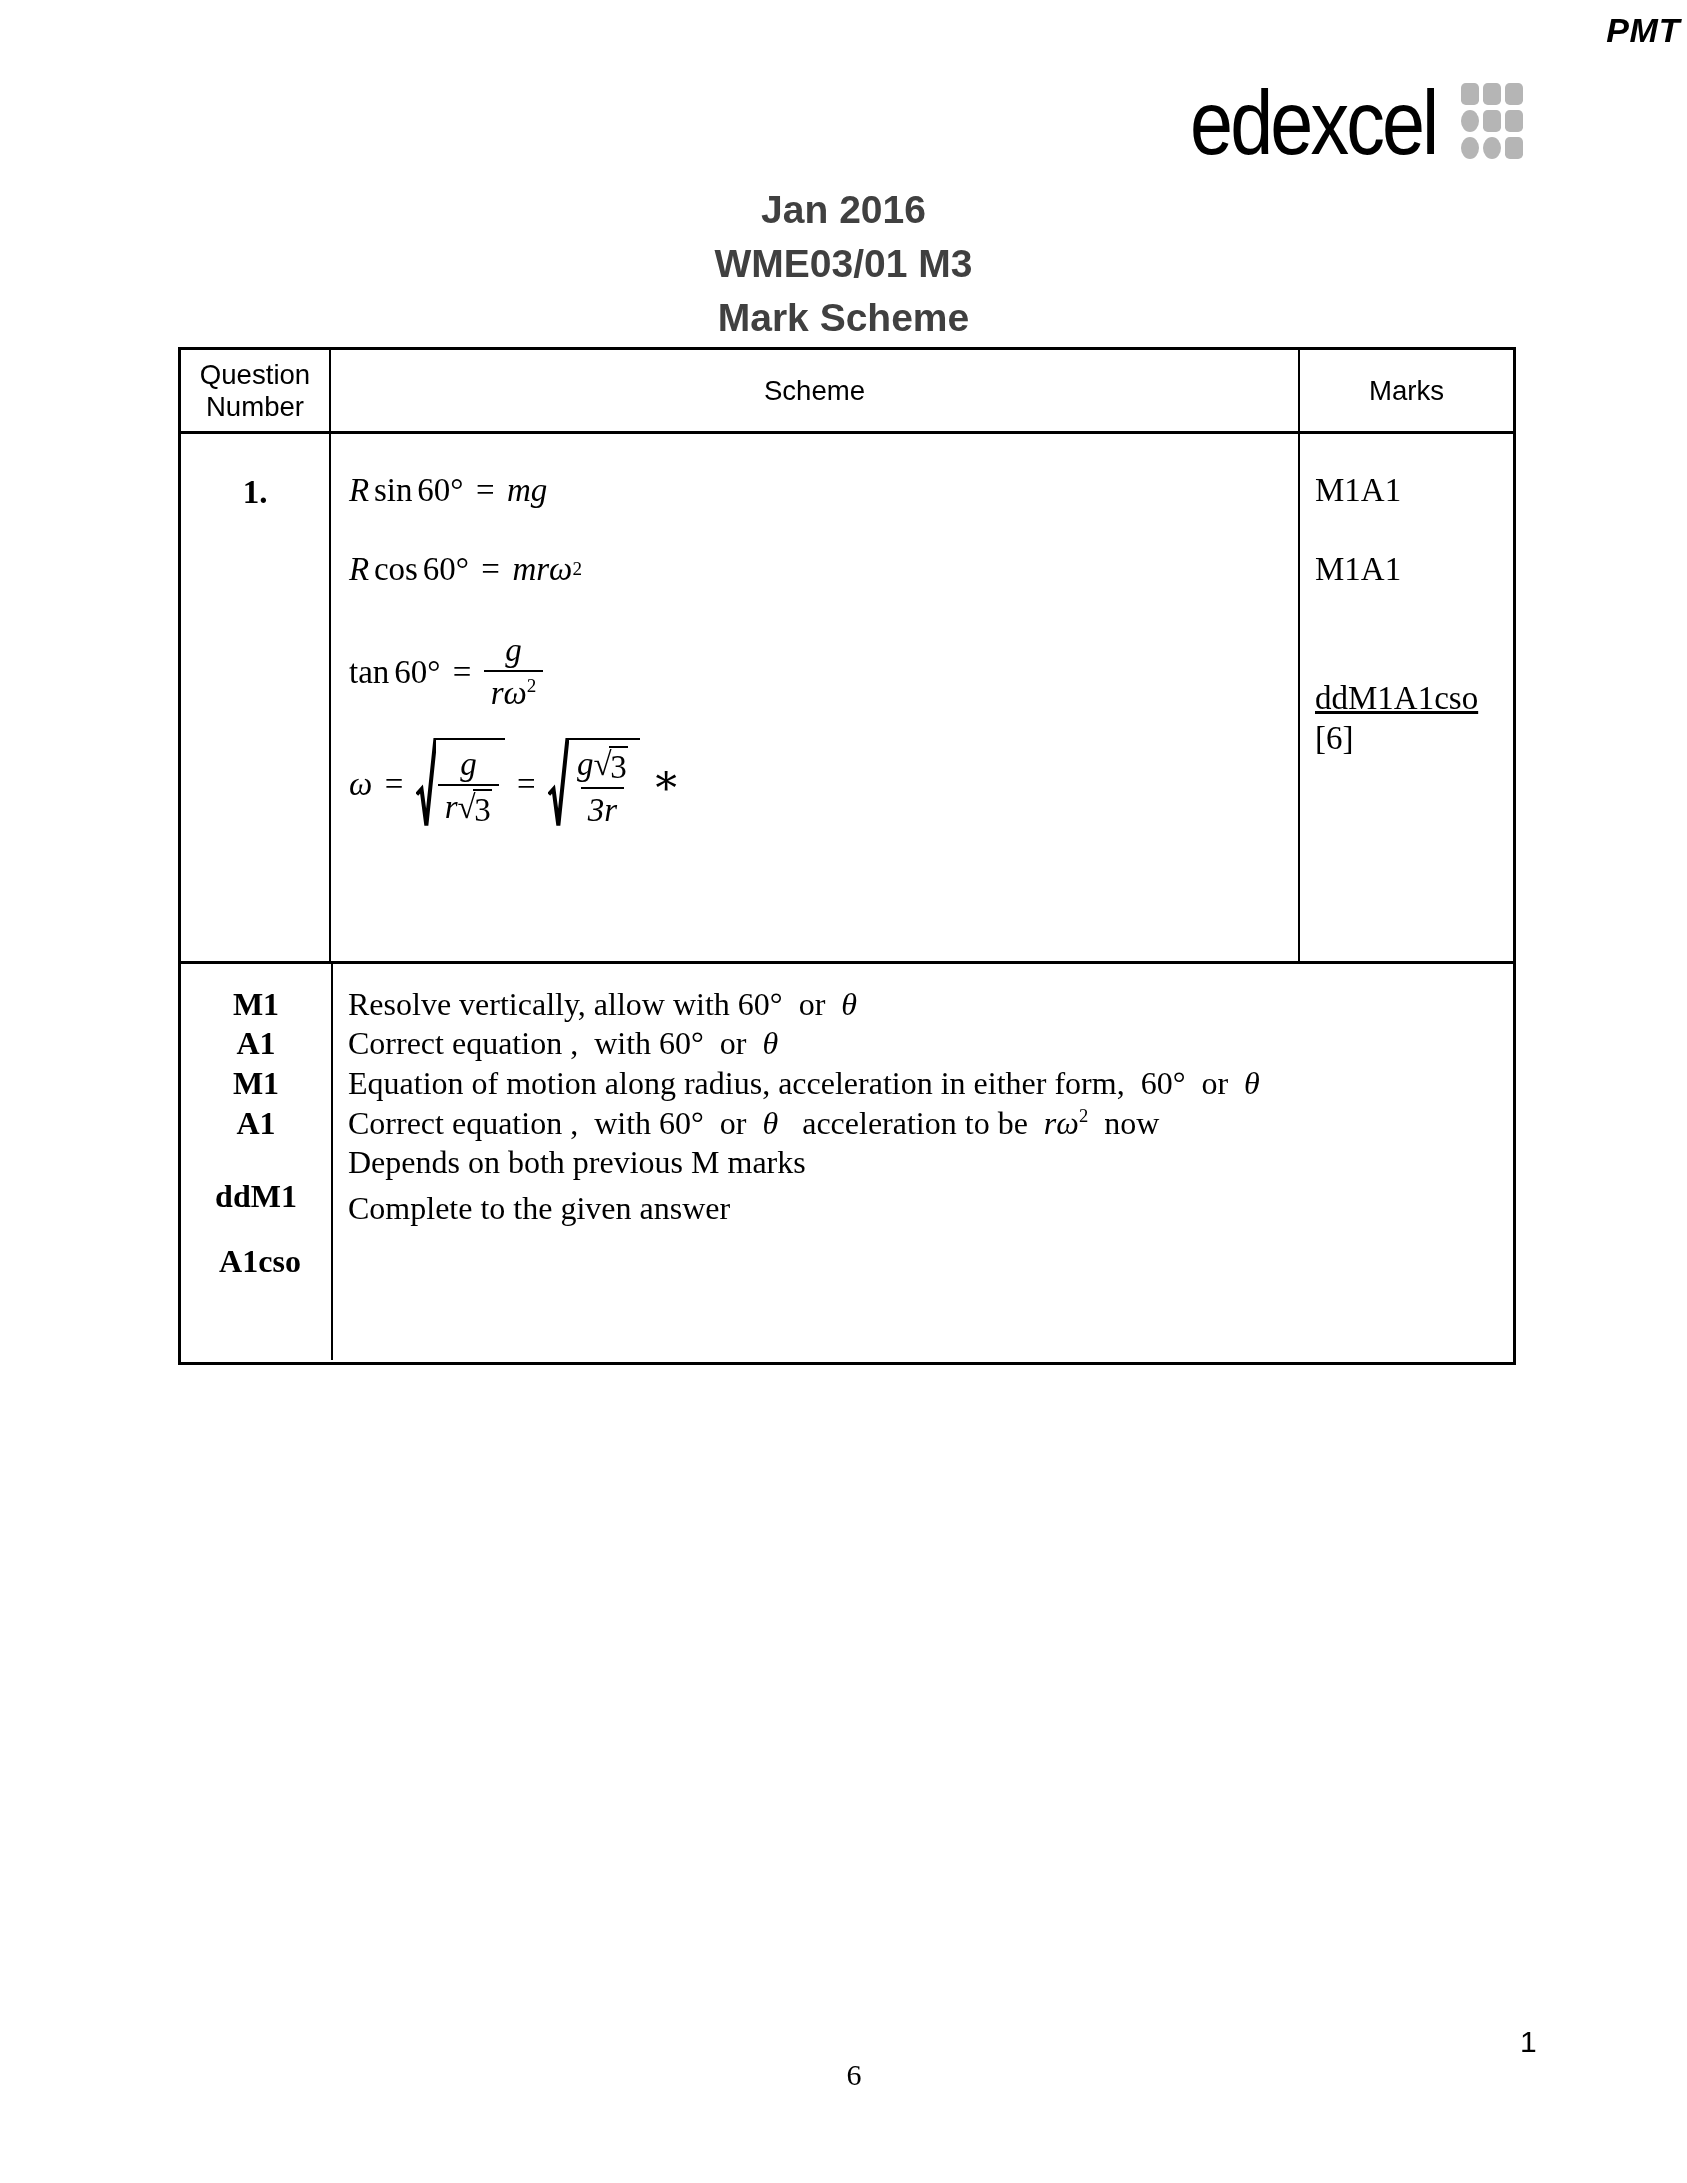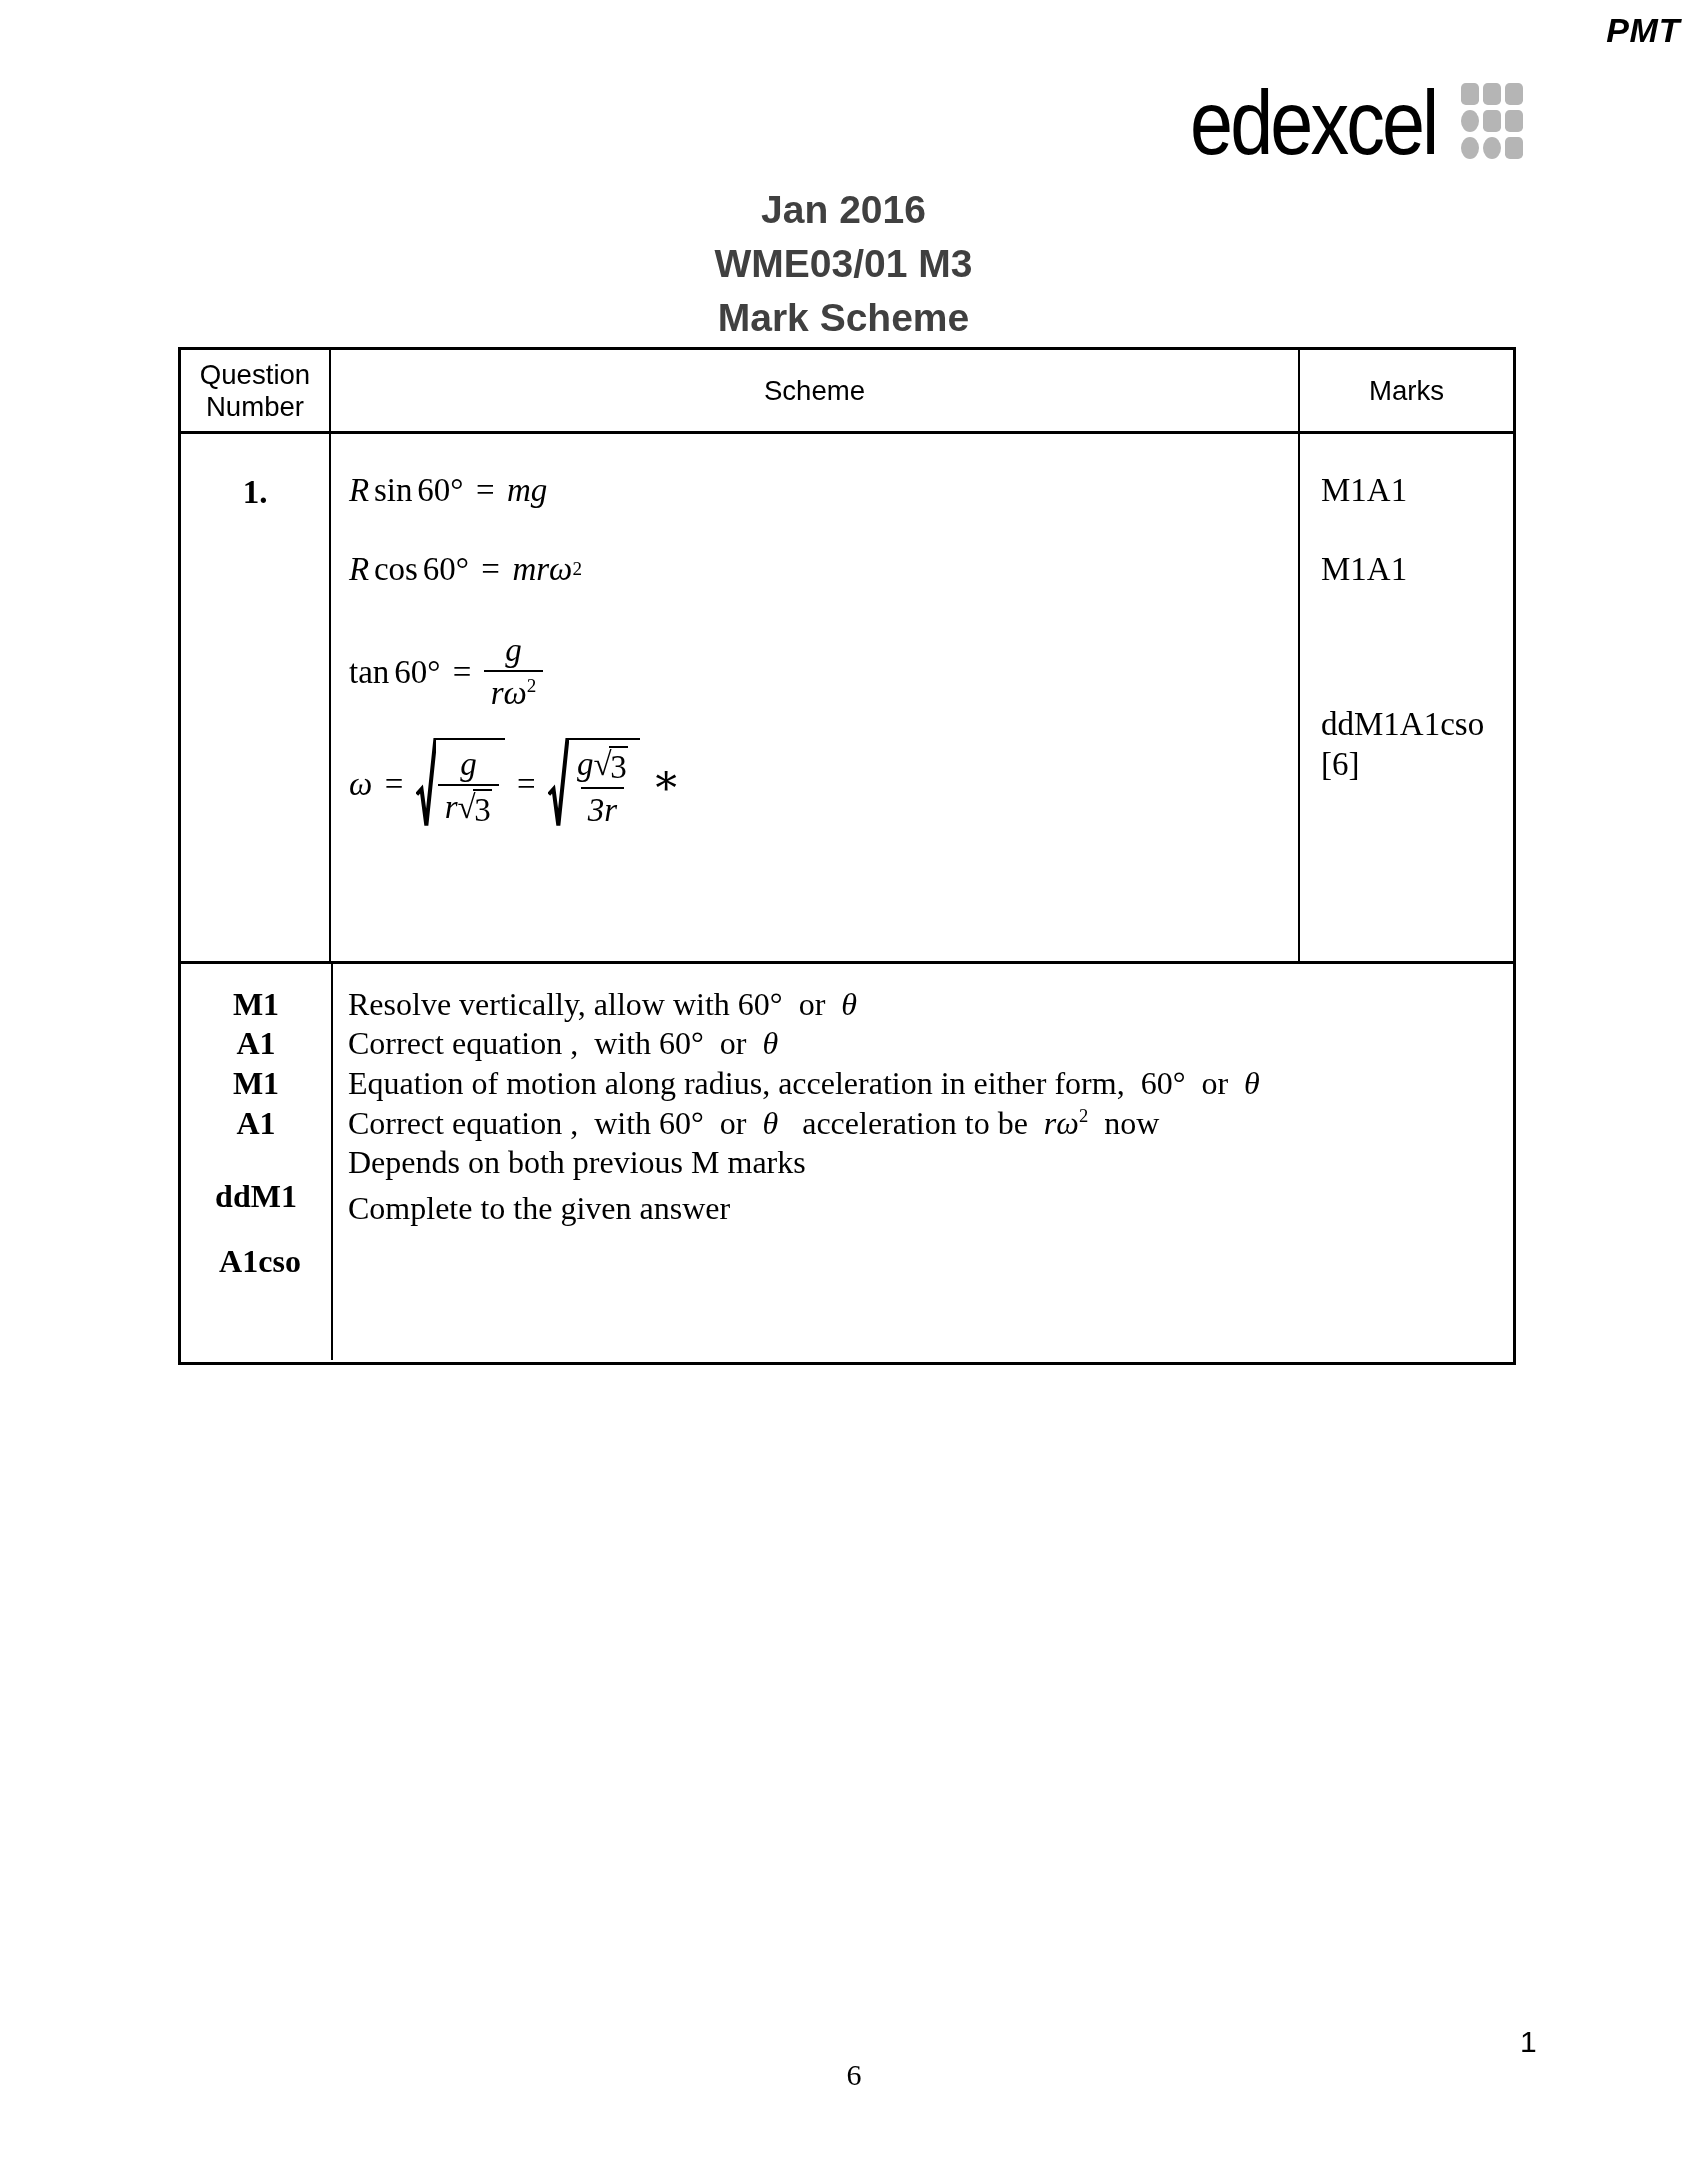--- a/index.html
+++ b/index.html
@@ -131,24 +131,24 @@
   .frac .den { border-top: 2.8px solid #000; padding: 2.8px 6.9px 0; text-align: center; line-height: 37px; }
   .sqrt { display: inline-flex; align-items: stretch; }
   .rad { width: 20.7px; display: flex; flex: none; }
   .rad svg { width: 100%; height: 100%; display: block; }
   .sqrt .box { border-top: 2.8px solid #000; padding: 5.5px 5.5px 0 2.8px; margin-left: -1.4px; display: flex; align-items: center; }
   .isqrt { display: inline-flex; align-items: flex-start; }
   .iarg { border-top: 2.1px solid #000; margin-left: -2.8px; padding: 1.4px 1.4px 0 1.4px; }
   .star { font-size: 43px; margin-left: 11px; position: relative; top: -4.1px; }
 
   
-  .marks-cell { padding-left: 21px; font-size: 33px; line-height: 40px; }
+  .marks-cell { padding-left: 15px; font-size: 33px; line-height: 40px; }
   .mk1 { margin-top: 36px; }
   .mk2 { margin-top: 39px; }
-  .mk3 { margin-top: 115px; }
+  .mk3 { margin-top: 89px; text-decoration: underline; }
 
   
   .nlabels {
     width: 150px;
     flex: none;
     border-right: 2.8px solid #000;
     box-sizing: content-box;
     text-align: center;
   }
   .nlabel {

